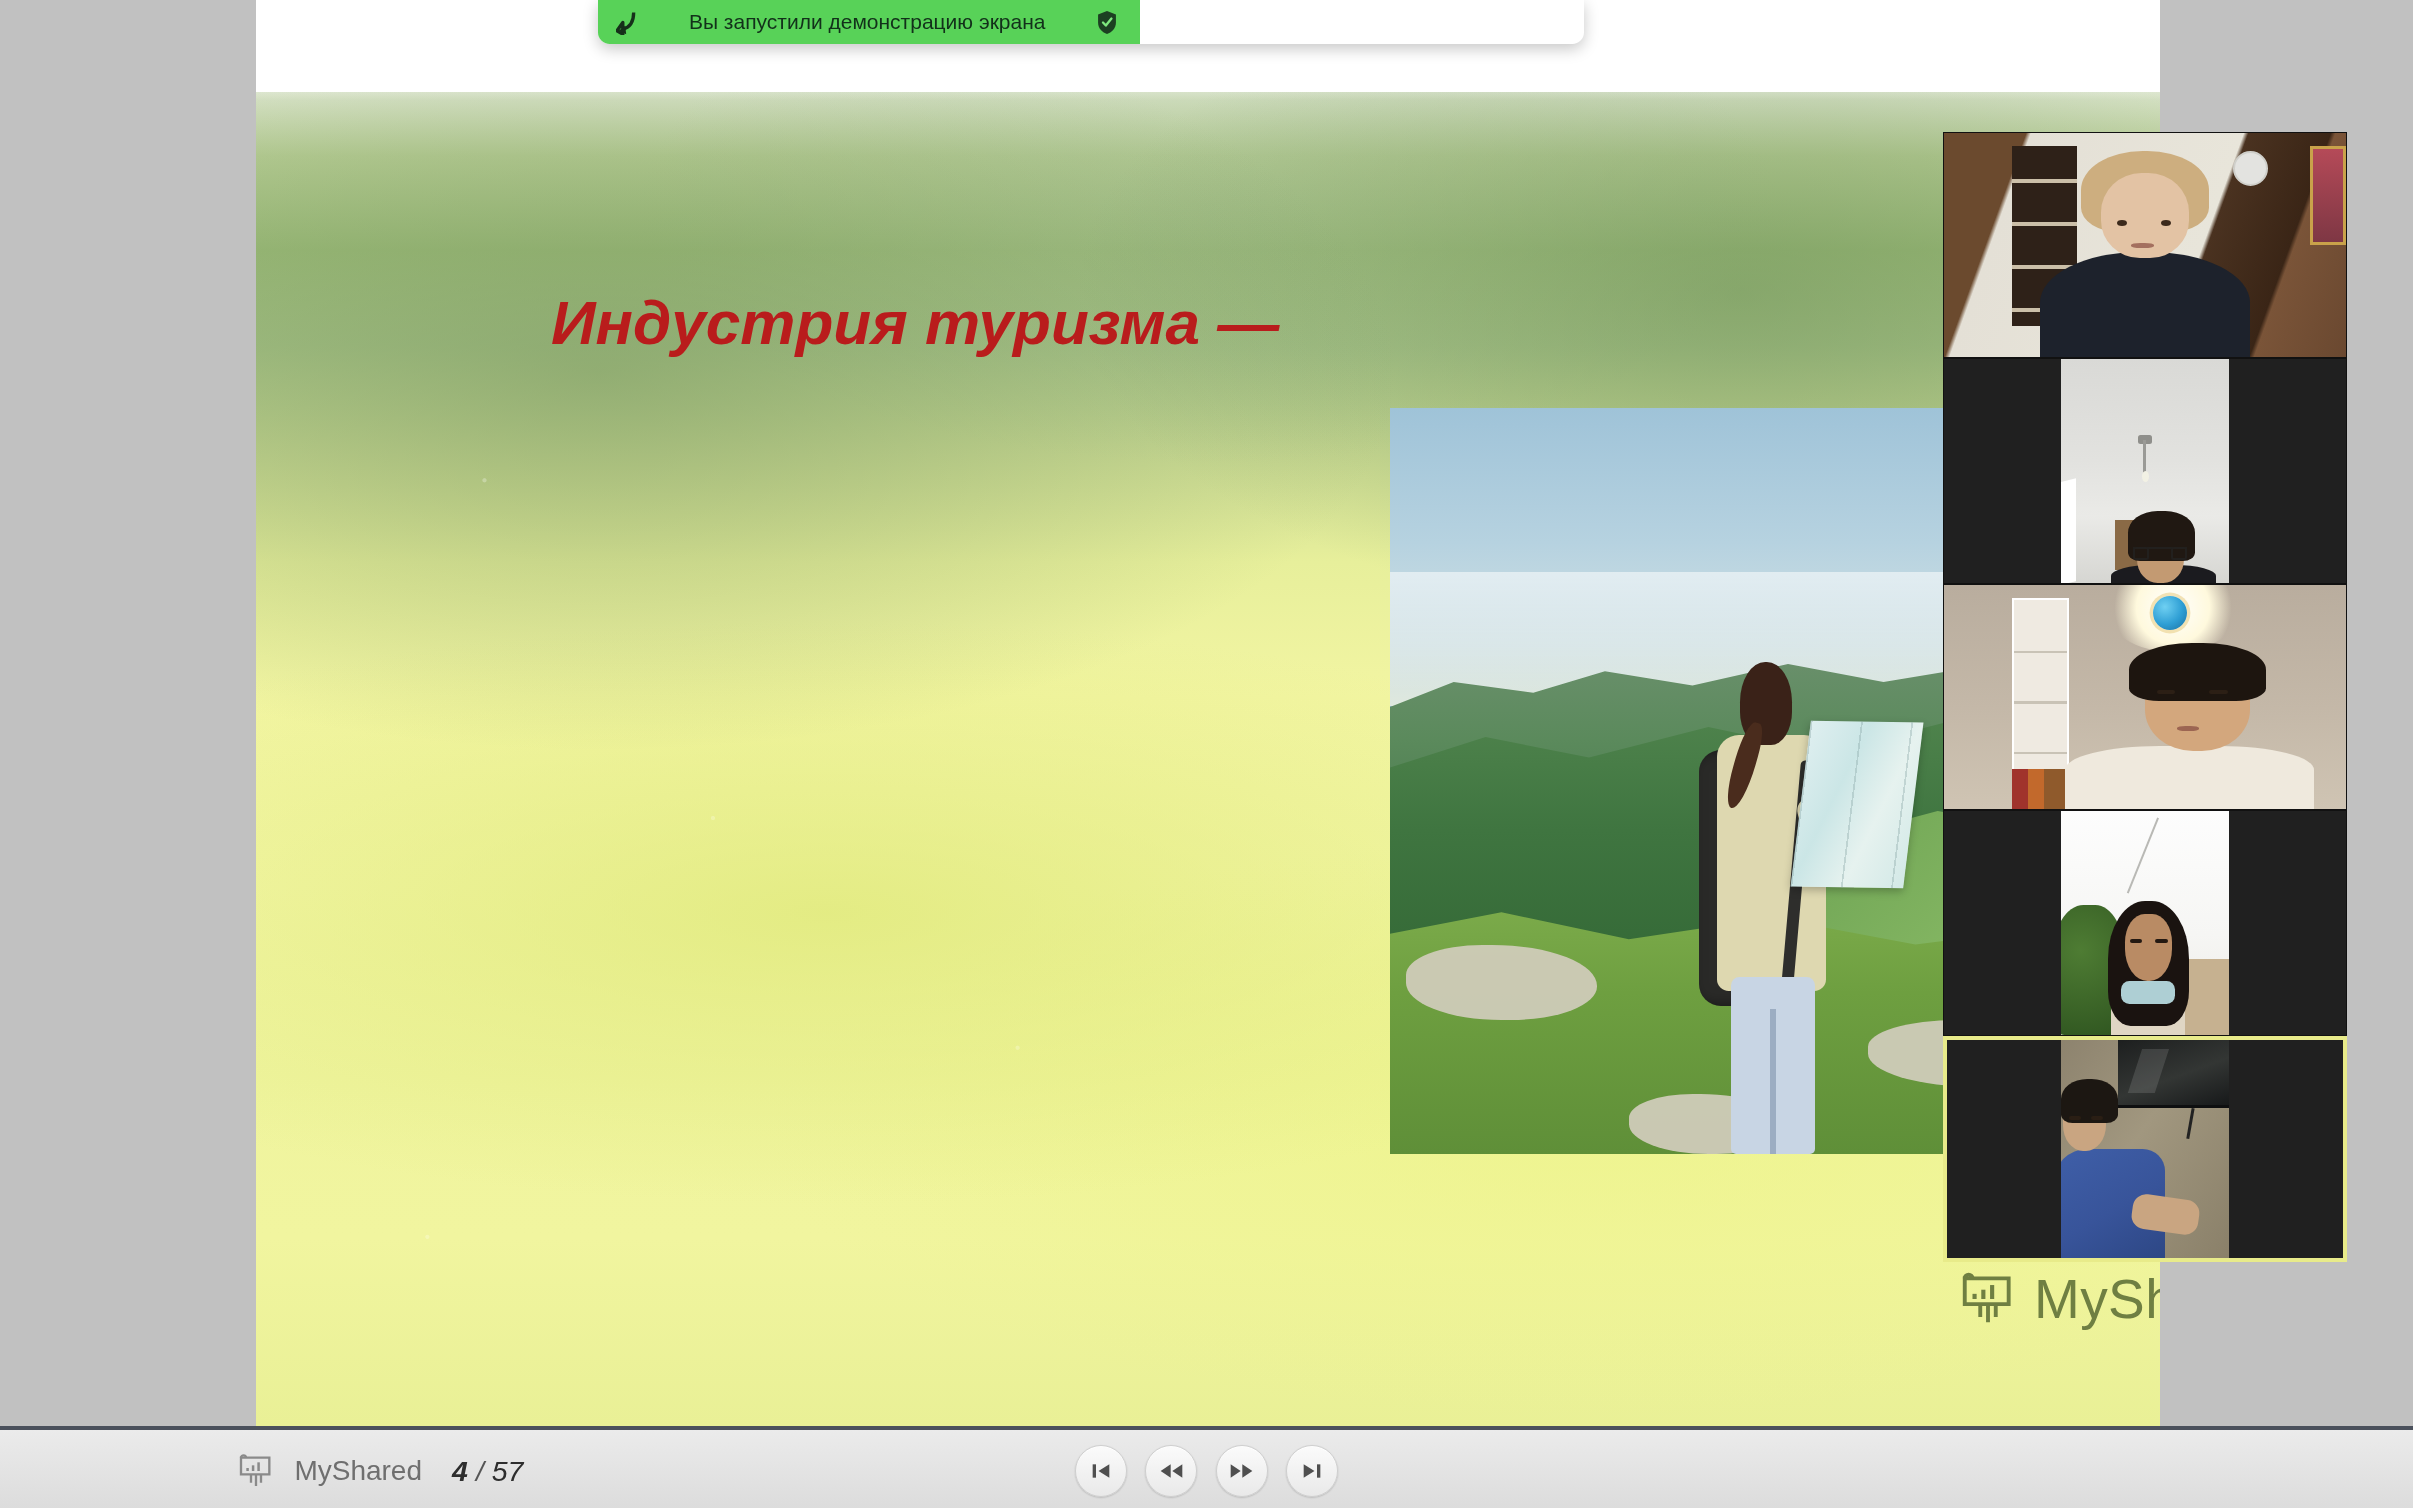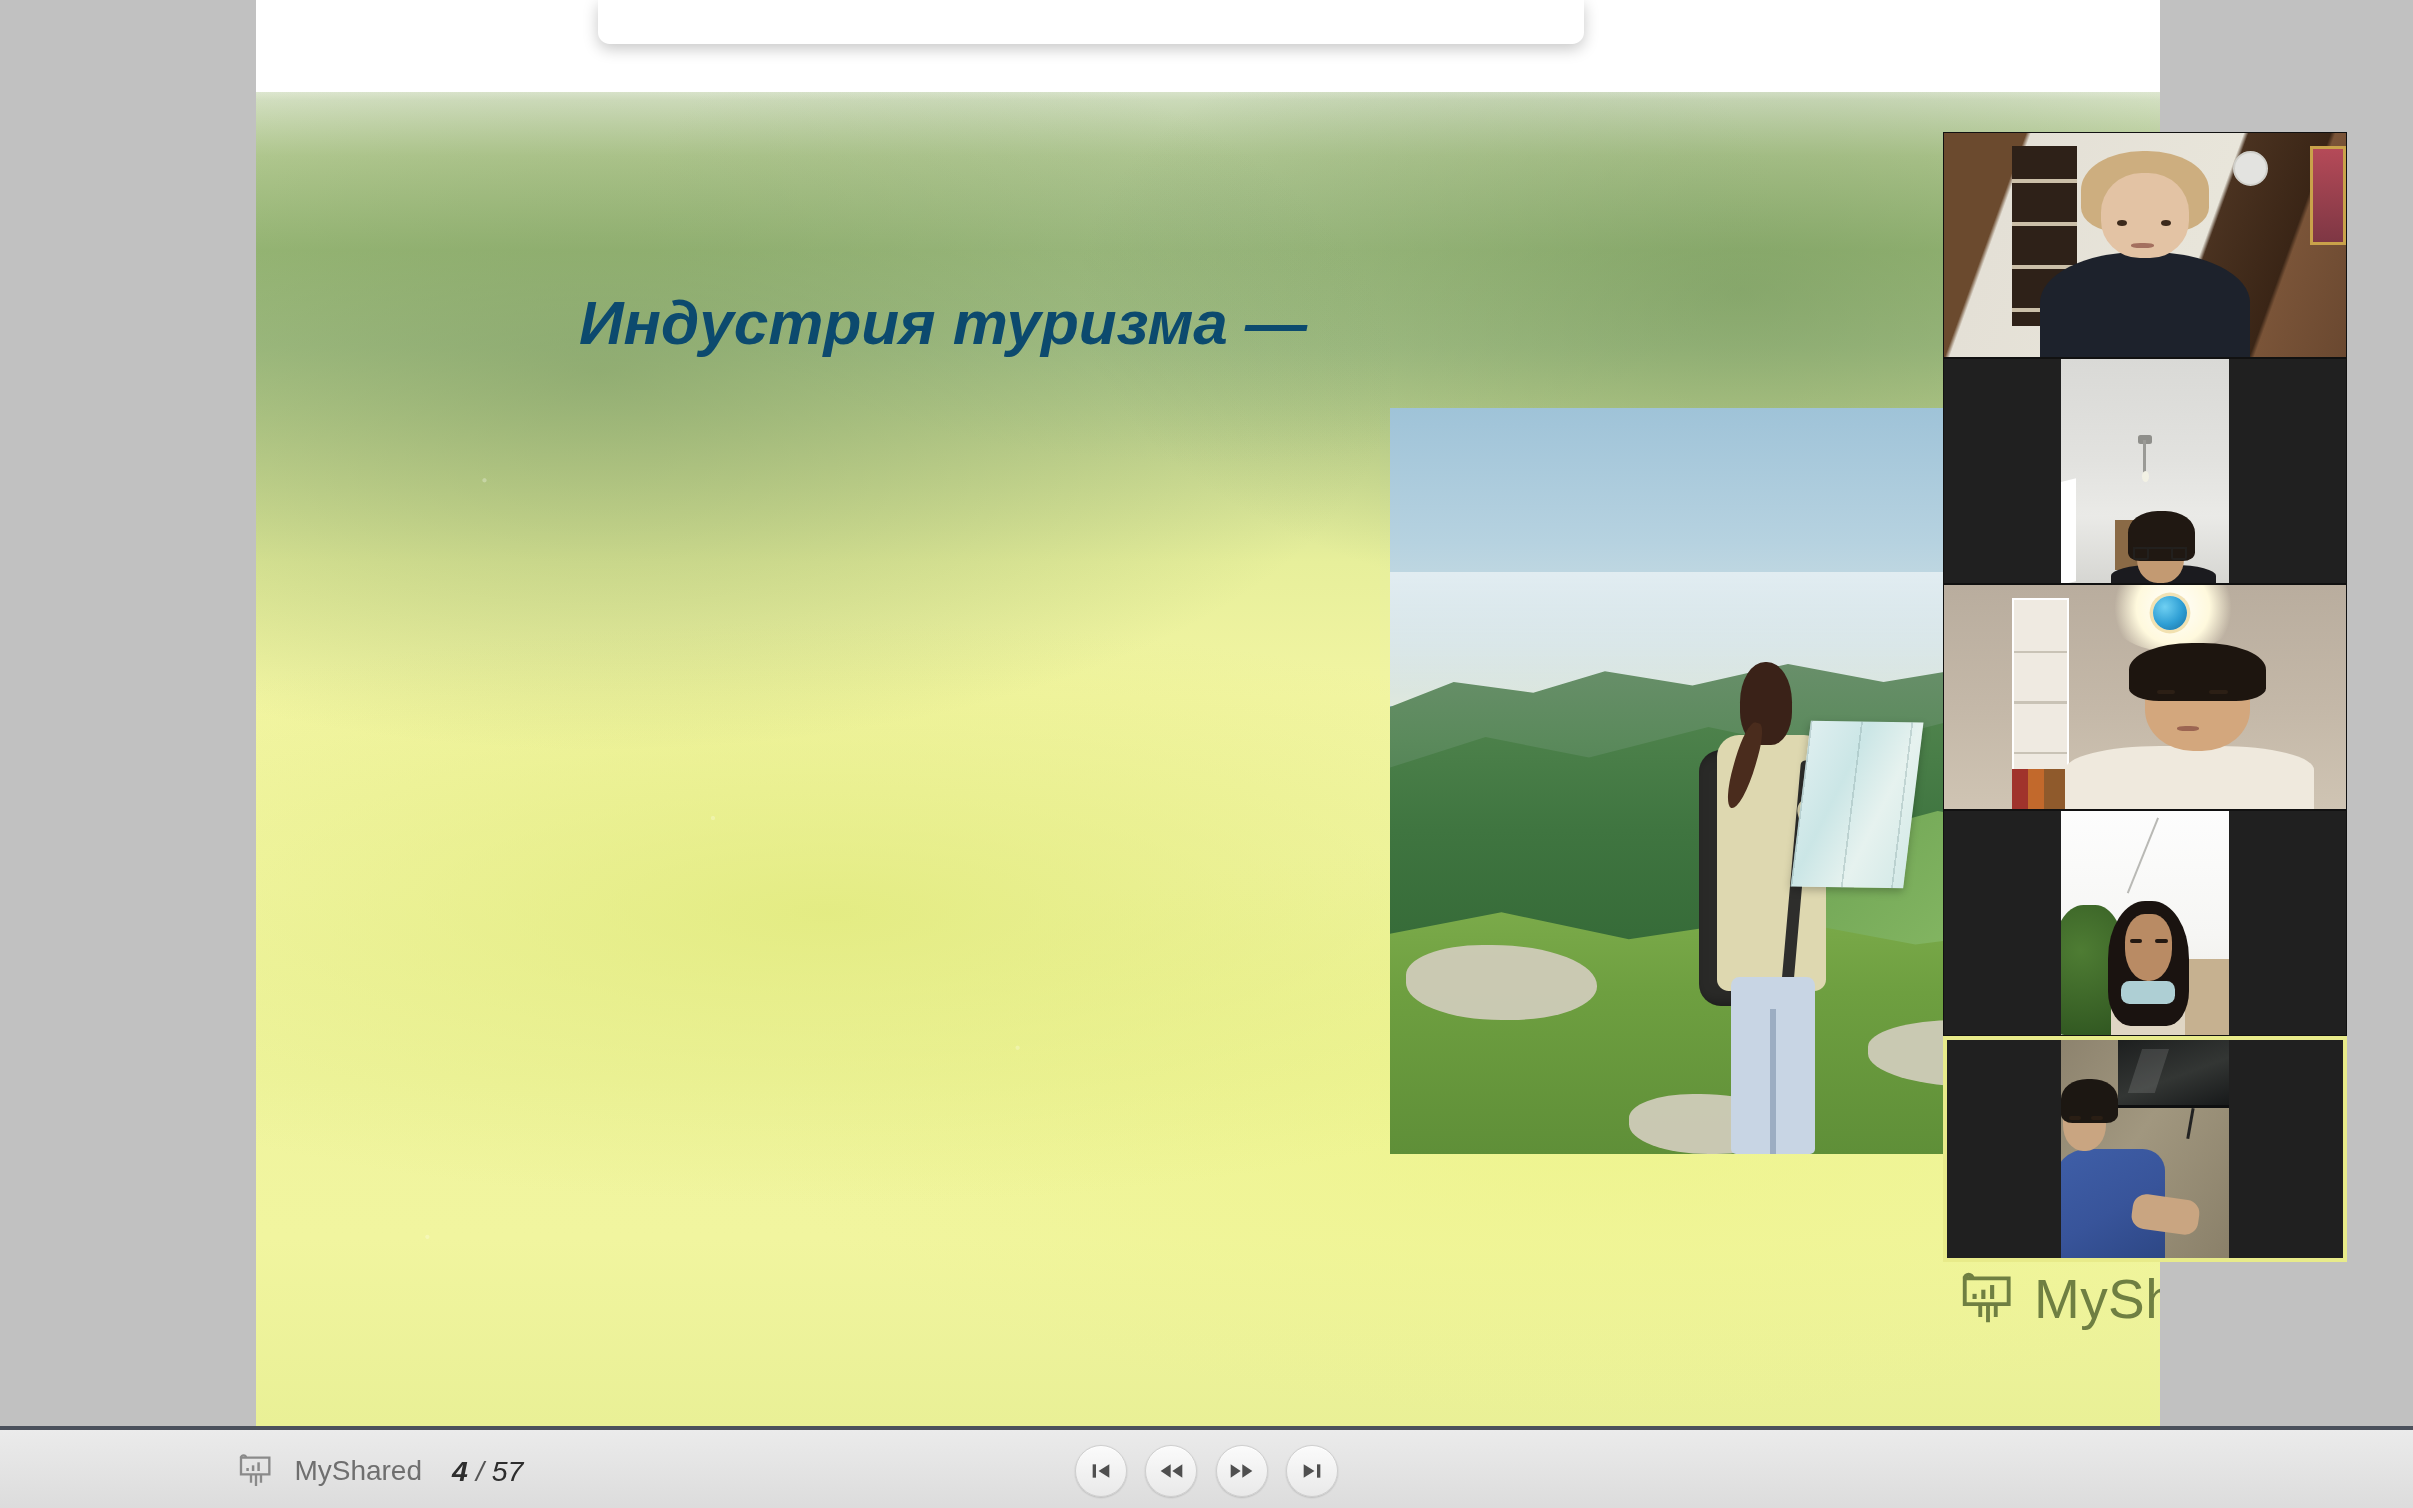--- a/index.html
+++ b/index.html
@@ -70,23 +70,22 @@
     color:#2b7a1e;
     font-family:"Liberation Sans", sans-serif;
     font-weight:700;
     font-size:86px;
     letter-spacing:-0.8px;
     text-shadow:0 0 8.4px rgba(255,255,255,.9), 0 0 18.4px rgba(255,255,255,.8);
   }
 
   
   .slide-body{
-    position:absolute; left:310px; top:285px; width:754px;
-    text-align:center;
-    color:#0c4a6e;
+    position:absolute; left:295px; top:285px; width:754px;
+    color:#b91c1c;
     font-family:"Liberation Sans", sans-serif;
     font-weight:700;
     font-size:62px;
     line-height:1.22;
   }
   .slide-body .lead{
     display:block;
     font-style:italic;
     font-size:62px;
     line-height:1.22;
@@ -330,20 +329,35 @@
           <rect x="6" y="10" width="1.6" height="2" fill="#596b33" stroke="none"></rect>
           <rect x="9.4" y="8.4" width="1.6" height="3.6" fill="#596b33" stroke="none"></rect>
           <rect x="12.8" y="6.6" width="1.6" height="5.4" fill="#596b33" stroke="none"></rect>
         </svg>
       </span>
       <span class="wm-text">MyShared</span>
     </div>
   </div>
 
   <div class="share-banner">
+    <div class="banner-green">
+      <span class="ico">
+        <svg width="22" height="25" viewBox="0 0 26 30">
+          <path d="M21 3 C21 14, 16 21, 8 23 L8 15 L1 25 L8 29 L8 23" fill="none" stroke="#16301a" stroke-width="4" stroke-linejoin="round"></path>
+          <path d="M11 19 L3 25 L12 29 Z" fill="#16301a"></path>
+        </svg>
+      </span>
+      <span class="bg-label">Вы запустили демонстрацию экрана</span>
+      <span class="ico">
+        <svg width="22" height="25" viewBox="0 0 24 28">
+          <path d="M12 1 L22 5 v9 c0 7-5 11-10 13 C7 25 2 21 2 14 V5 Z" fill="#1c4022"></path>
+          <path d="M7.5 14 l3.2 3.4 L17 9.6" fill="none" stroke="#7ee87e" stroke-width="2.6" stroke-linecap="round" stroke-linejoin="round"></path>
+        </svg>
+      </span>
+    </div>
   </div>
 
   <div class="tile-stack">
 
     <div class="vtile">
       <div class="inner">
         <div class="t1-wall"></div>
         <div class="t1-shelf">
           <i style="top:18%"></i>
             <i style="top:42%"></i>

